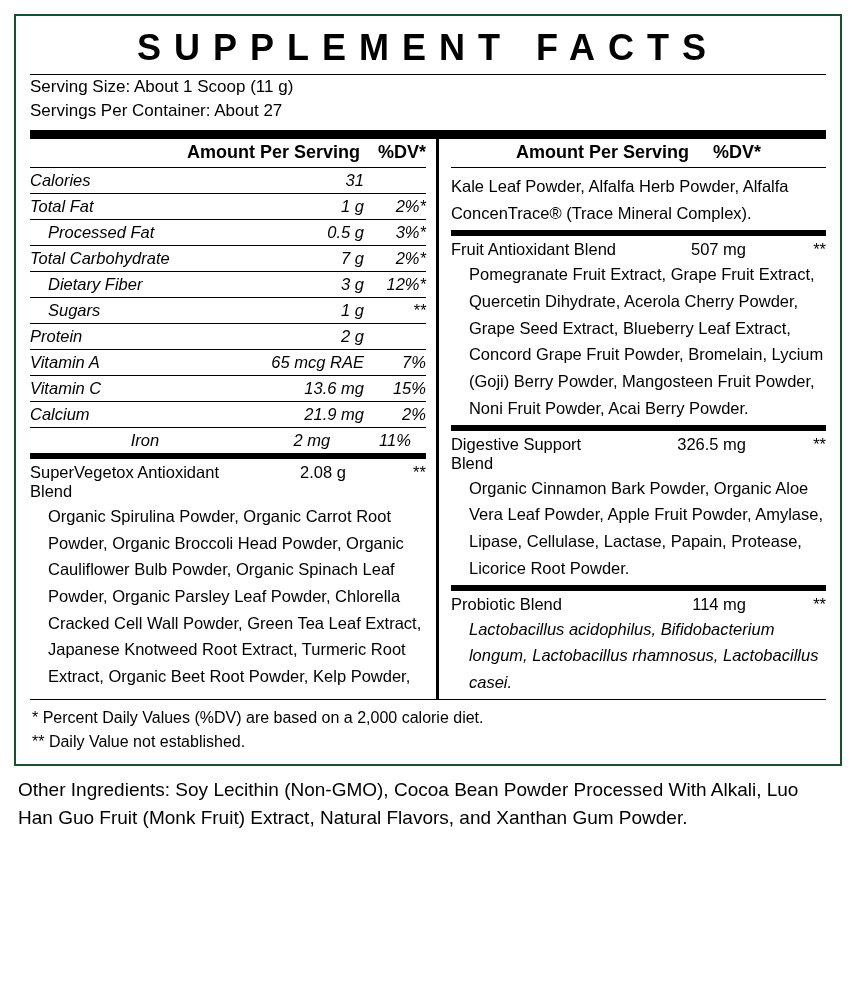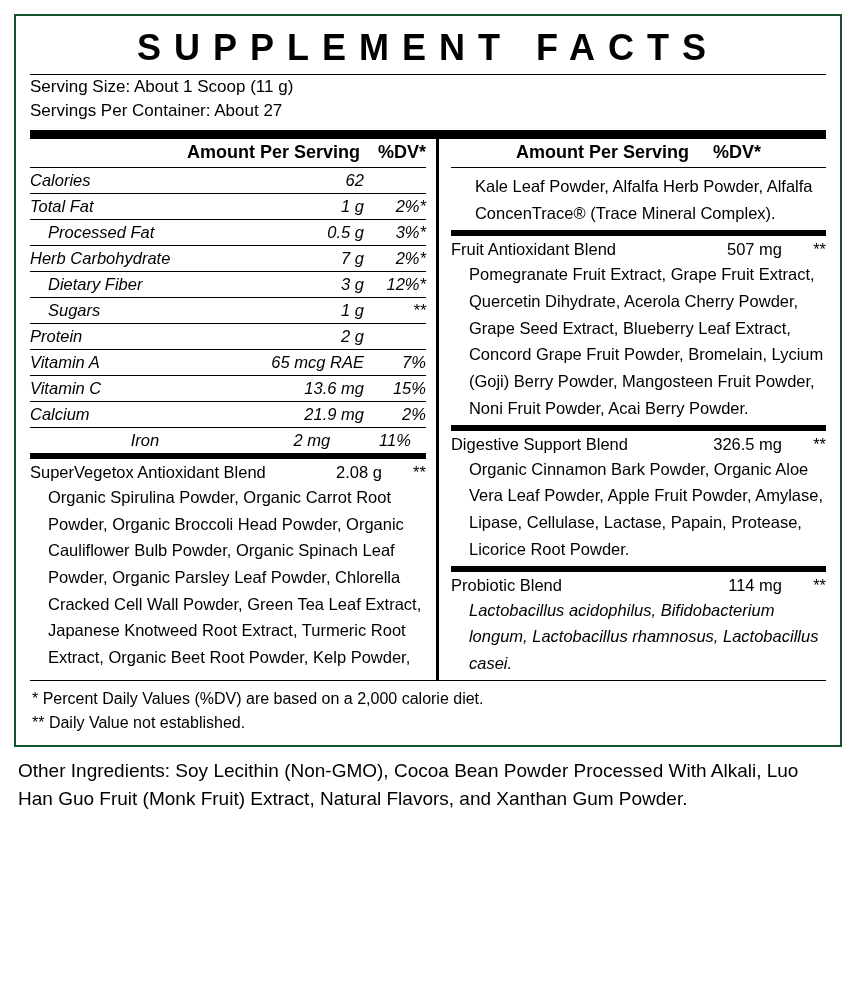--- a/index.html
+++ b/index.html
@@ -91,20 +91,21 @@
   td.name { text-align: left; }
   td.amt { text-align: right; width: 104px; padding-right: 6px;}
   td.dv  { text-align: right; width: 62px; }
   .indent1 { padding-left: 18px !important; }
 
   .blend-head {
     display: flex;
     align-items: flex-start;
     font-size: 16.5px;
     padding: 4px 0 2px 0;
+    gap: 36px;
   }
   .blend-head .bname { flex: 1; }
   .blend-head .bamt { width: 90px; text-align: right; }
   .blend-head .bdv { width: 44px; text-align: right; }
   .blend-body {
     font-size: 16.5px;
     line-height: 1.62;
     padding-left: 18px;
     padding-bottom: 3px;
   }
@@ -149,35 +150,35 @@
           <span class="aps">Amount Per Serving</span>
           <span>%DV*</span>
         </div>
 
         <div class="rule-thin"></div>
 
         <table class="facts">
           <tbody>
             <tr>
               <td class="name">Calories</td>
-              <td class="amt">62</td>
+              <td class="amt">31</td>
               <td class="dv"></td>
             </tr>
             <tr>
               <td class="name">Total Fat</td>
               <td class="amt">1 g</td>
               <td class="dv">2%*</td>
             </tr>
             <tr>
               <td class="name indent1">Processed Fat</td>
               <td class="amt">0.5 g</td>
               <td class="dv">3%*</td>
             </tr>
             <tr>
-              <td class="name">Herb Carbohydrate</td>
+              <td class="name">Total Carbohydrate</td>
               <td class="amt">7 g</td>
               <td class="dv">2%*</td>
             </tr>
             <tr>
               <td class="name indent1">Dietary Fiber</td>
               <td class="amt">3 g</td>
               <td class="dv">12%*</td>
             </tr>
             <tr>
               <td class="name indent1">Sugars</td>
@@ -227,21 +228,21 @@
 
       <div class="col-right">
 
         <div class="hdr right-col">
           <span class="aps">Amount Per Serving</span>
           <span>%DV*</span>
         </div>
 
         <div class="rule-thin"></div>
 
-        <div class="plain-body" style="padding-top:5px;margin-left:24px;">Kale Leaf Powder, Alfalfa Herb Powder, Alfalfa ConcenTrace® (Trace Mineral Complex).</div>
+        <div class="plain-body" style="padding-top:5px;">Kale Leaf Powder, Alfalfa Herb Powder, Alfalfa ConcenTrace® (Trace Mineral Complex).</div>
 
         <div class="rule-med"></div>
 
         <div class="blend-head">
           <span class="bname">Fruit Antioxidant Blend</span>
           <span class="bamt">507 mg</span>
           <span class="bdv">**</span>
         </div>
         <div class="blend-body">Pomegranate Fruit Extract, Grape Fruit Extract, Quercetin Dihydrate, Acerola Cherry Powder, Grape Seed Extract, Blueberry Leaf Extract, Concord Grape Fruit Powder, Bromelain, Lycium (Goji) Berry Powder, Mangosteen Fruit Powder, Noni Fruit Powder, Acai Berry Powder.</div>
 

